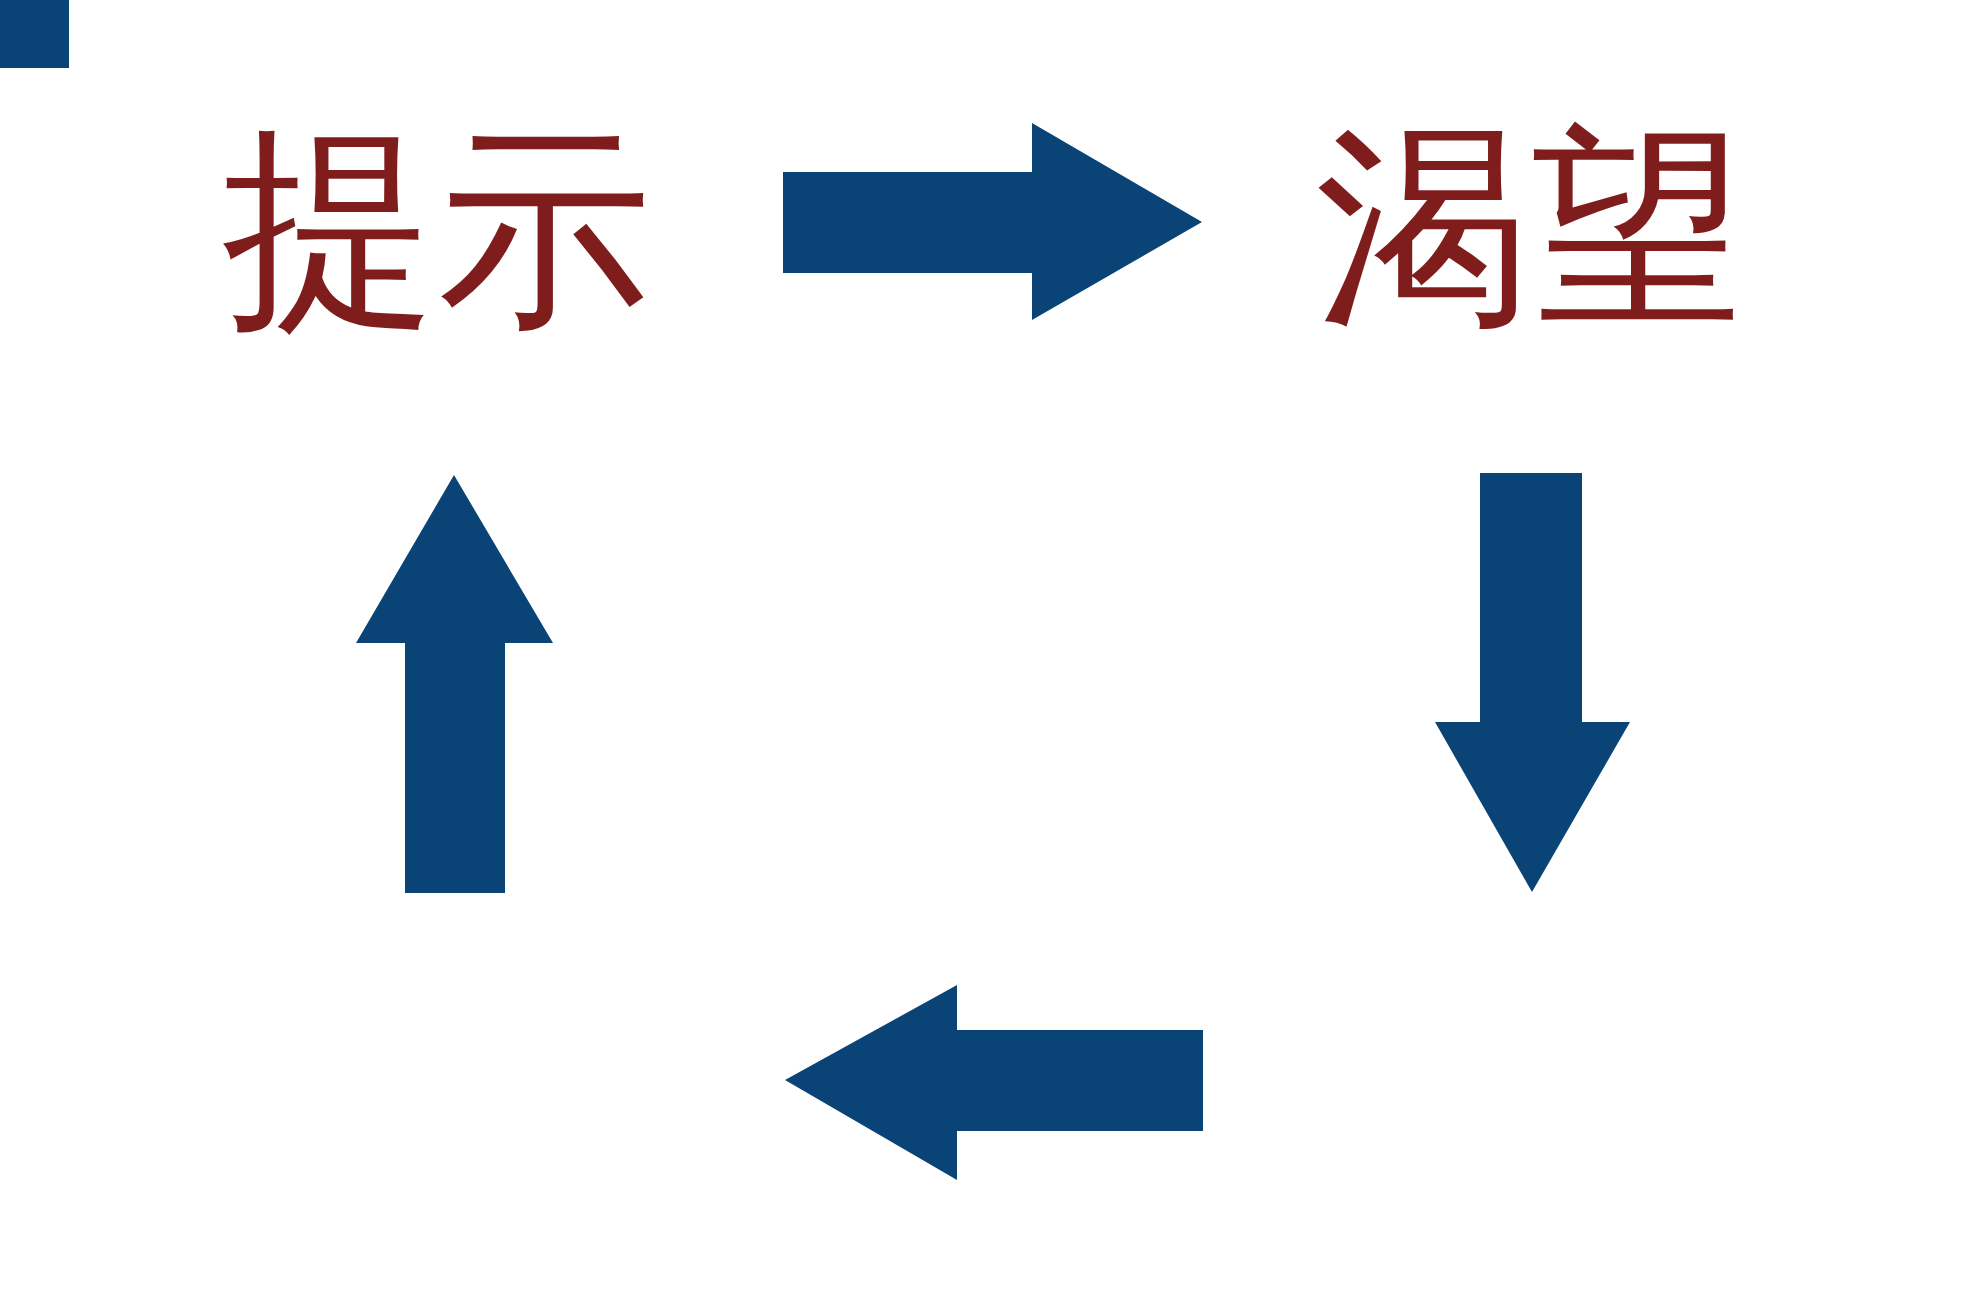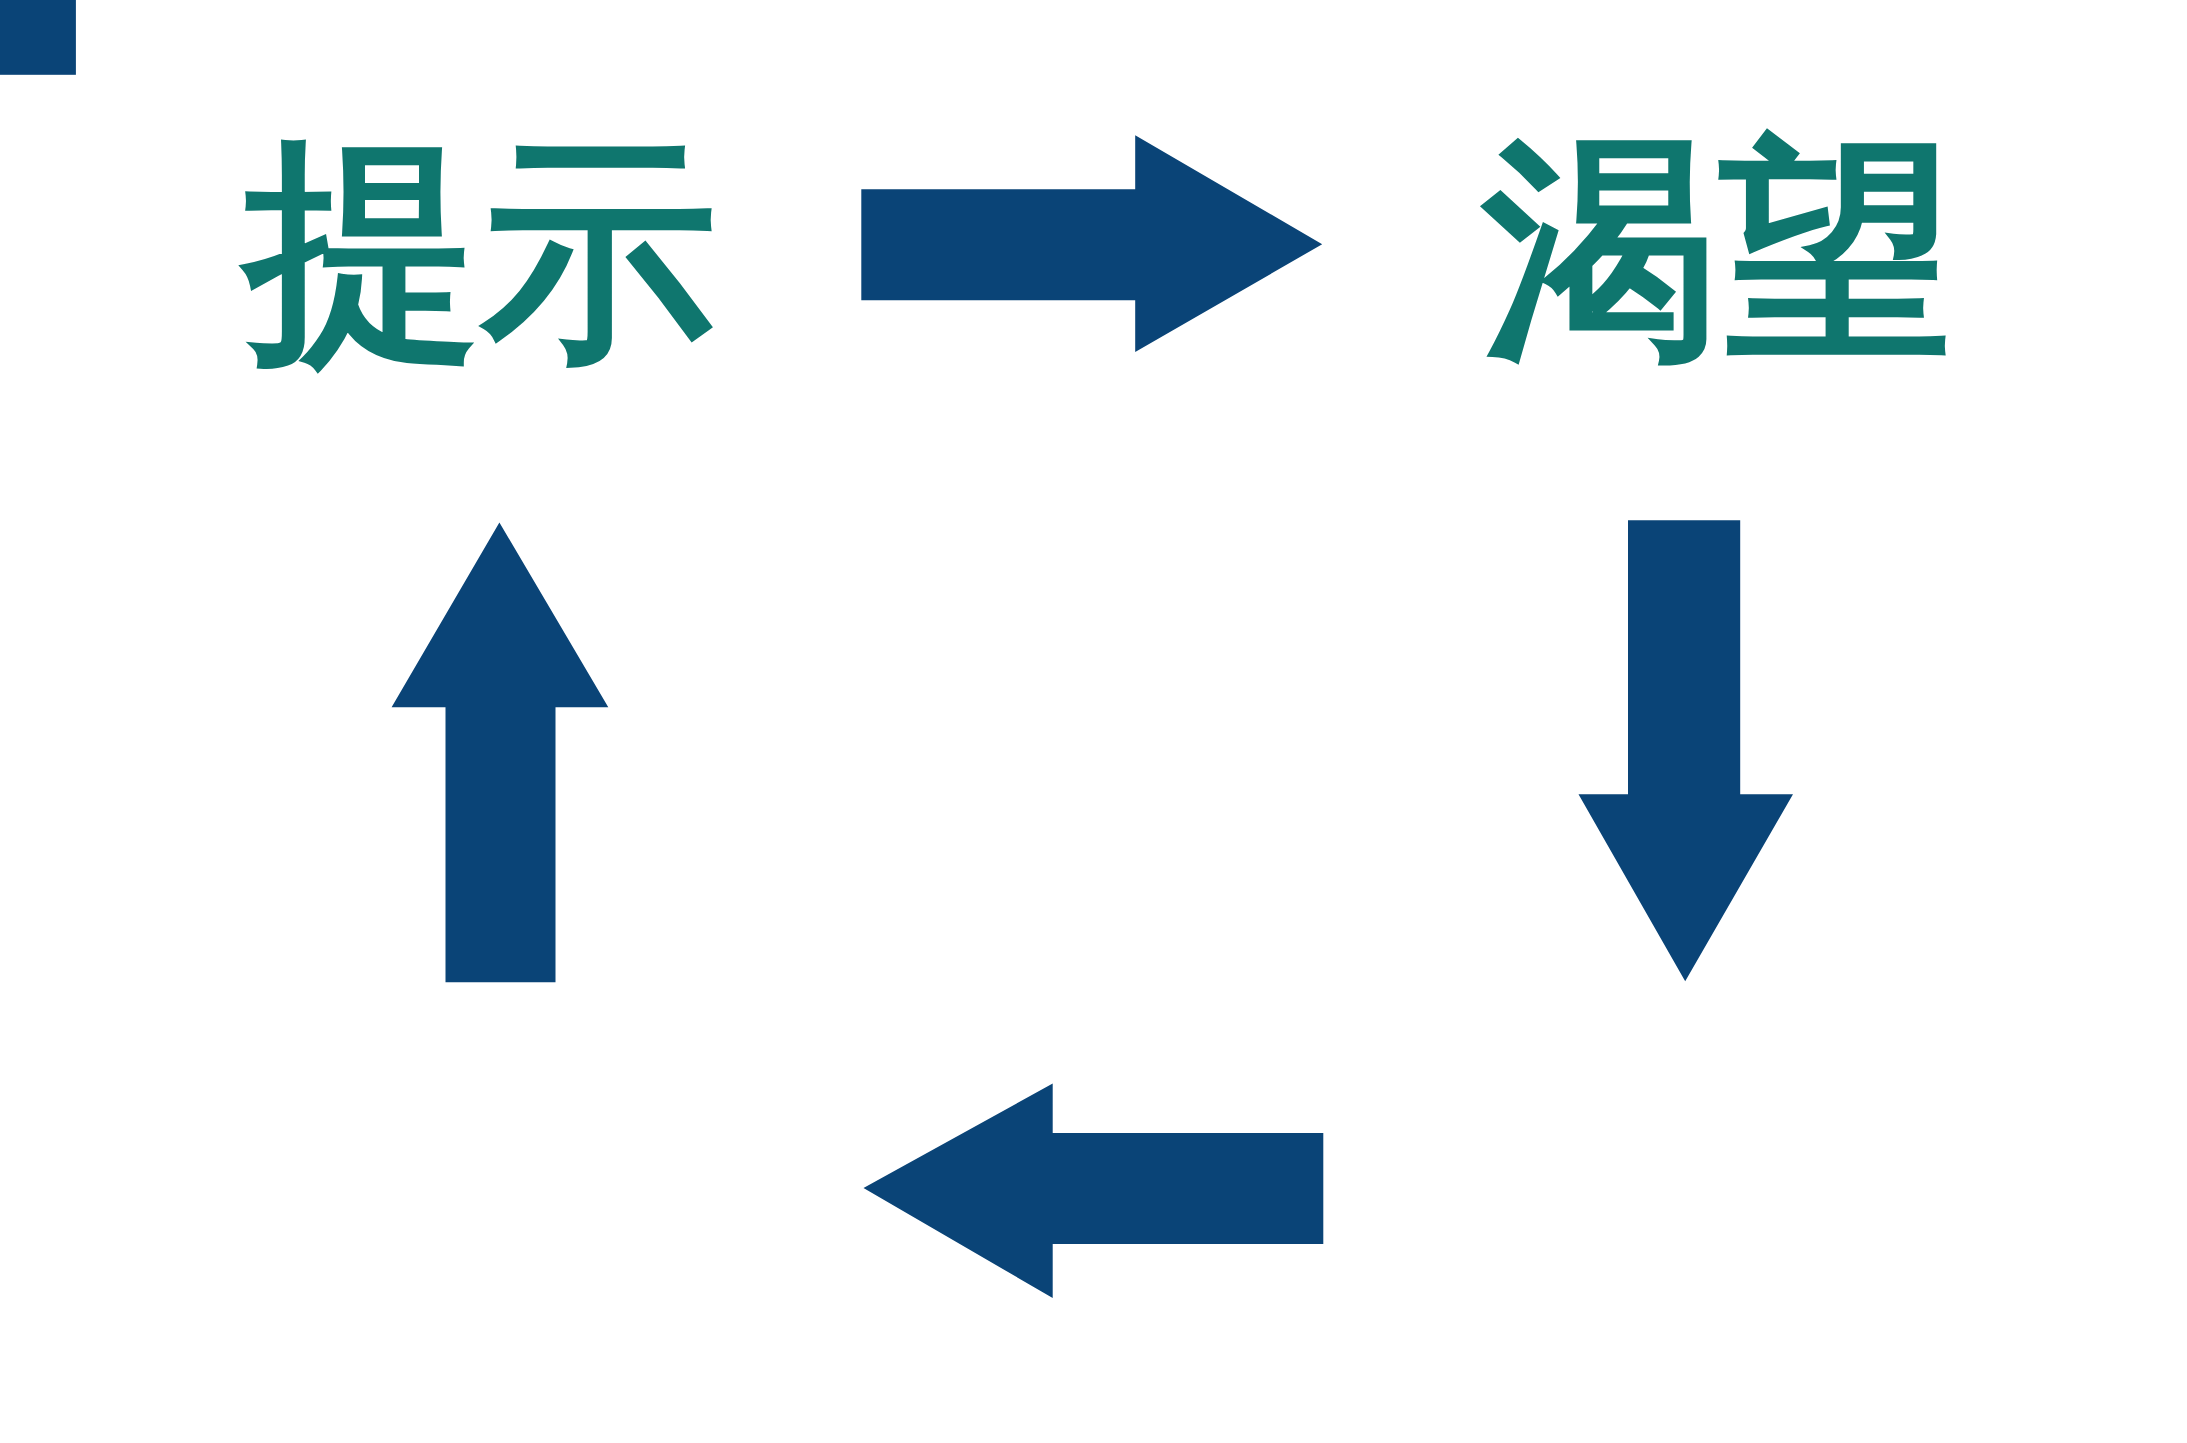--- a/index.html
+++ b/index.html
@@ -21,28 +21,28 @@
     top: 0;
     width: 1988px;
     height: 1312px;
     display: block;
   }
   .node-label {
     position: absolute;
     transform: translate(-50%, -50%);
     font-size: 215px;
     line-height: 1;
-    font-weight: 700;
+    font-weight: 400;
     letter-spacing: 0px;
-    color: #0f766e;
+    color: #7f1d1d;
     white-space: nowrap;
     user-select: none;
   }
   .node-cue      { left: 437px;  top: 228px;  }
-  .node-craving  { left: 1530px; top: 227px; margin-left: 32px;  }
+  .node-craving  { left: 1530px; top: 227px;  }
   .node-response { left: 1538px; top: 1077px; }
   .node-reward   { left: 456px;  top: 1073px; }
 </style>
 </head>
 <body>
 
 <div class="canvas">
 
   <svg class="arrow-layer" viewBox="0 0 1988 1312" xmlns="http://www.w3.org/2000/svg" aria-hidden="true">
 

